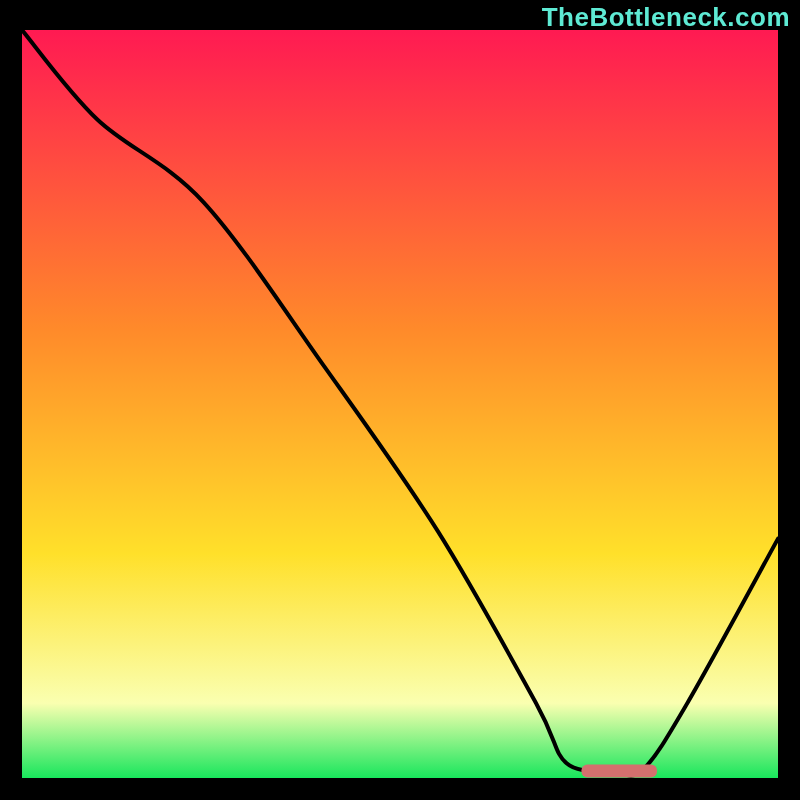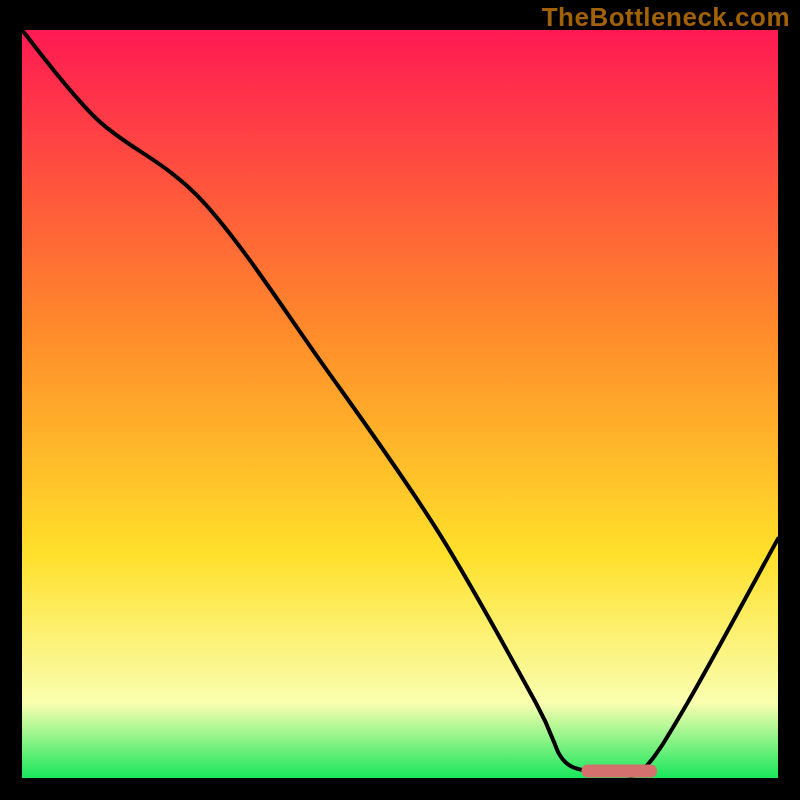--- a/index.html
+++ b/index.html
@@ -18,21 +18,21 @@
     height: 800px;
     background: #000;
   }
   .watermark {
     position: absolute;
     top: 2px;
     right: 10px;
     font-family: Arial, Helvetica, sans-serif;
     font-size: 26px;
     font-weight: 600;
-    color: #a16207;
+    color: #5eead4;
     letter-spacing: 0.5px;
   }
   .plot {
     position: absolute;
     left: 22px;
     top: 30px;
     width: 756px;
     height: 748px;
   }
 </style>

